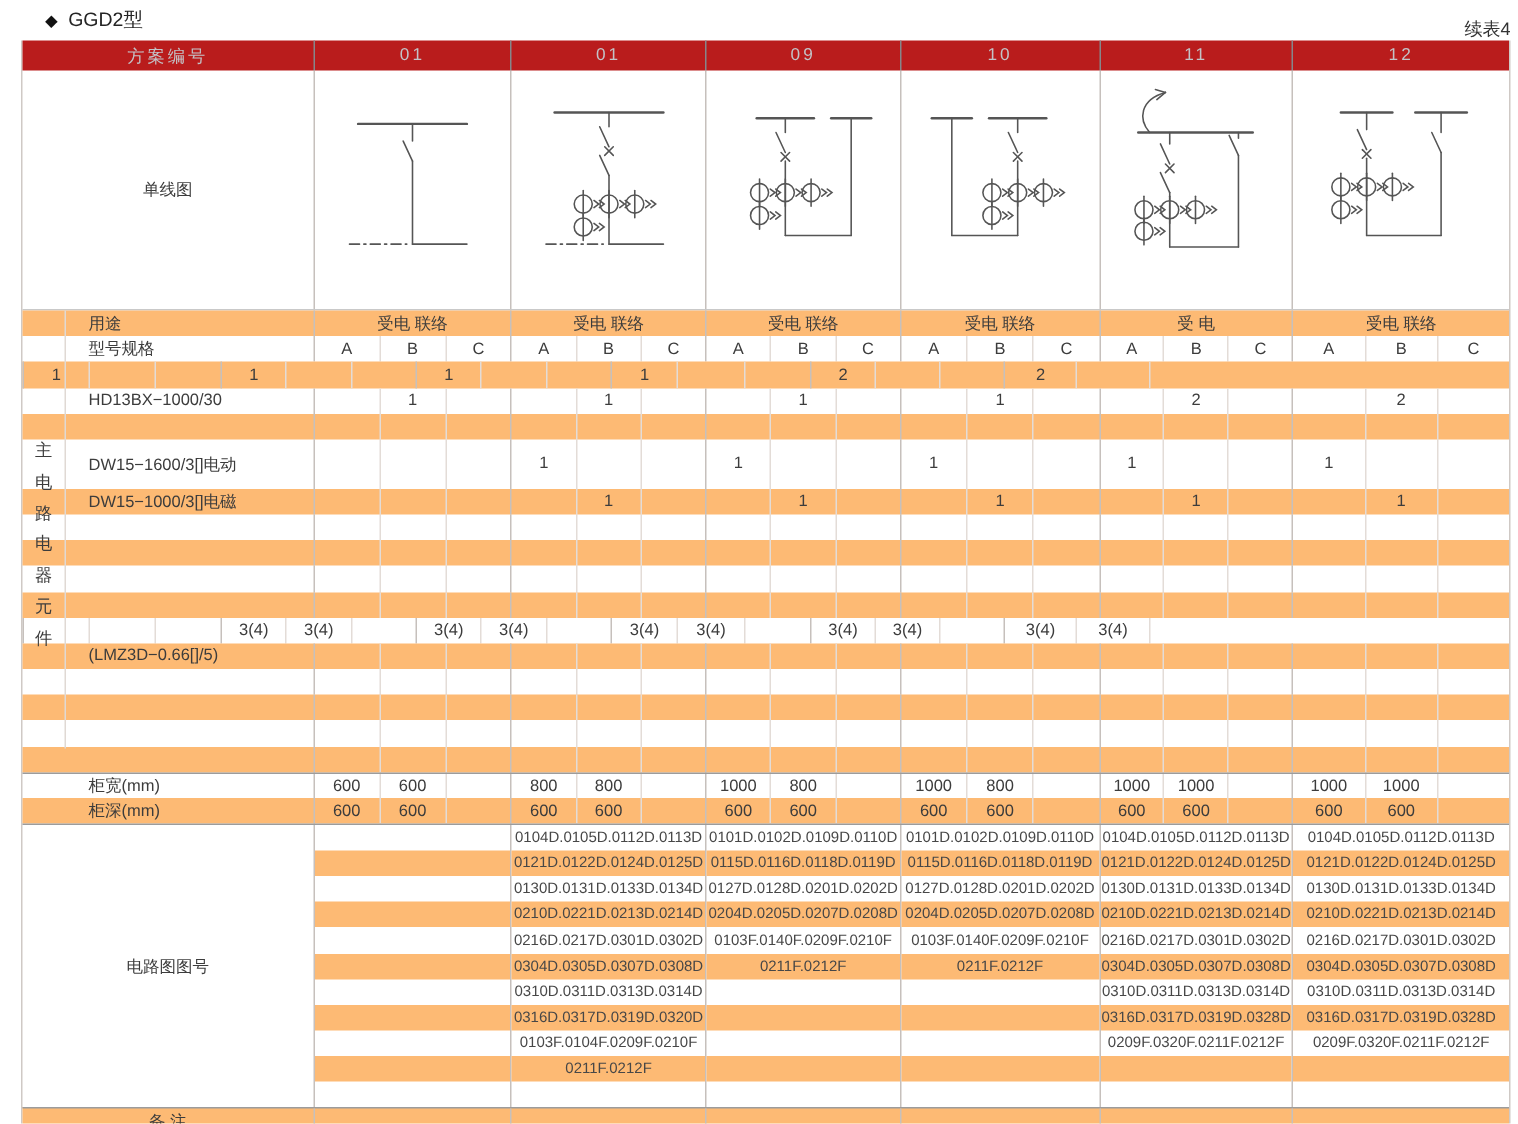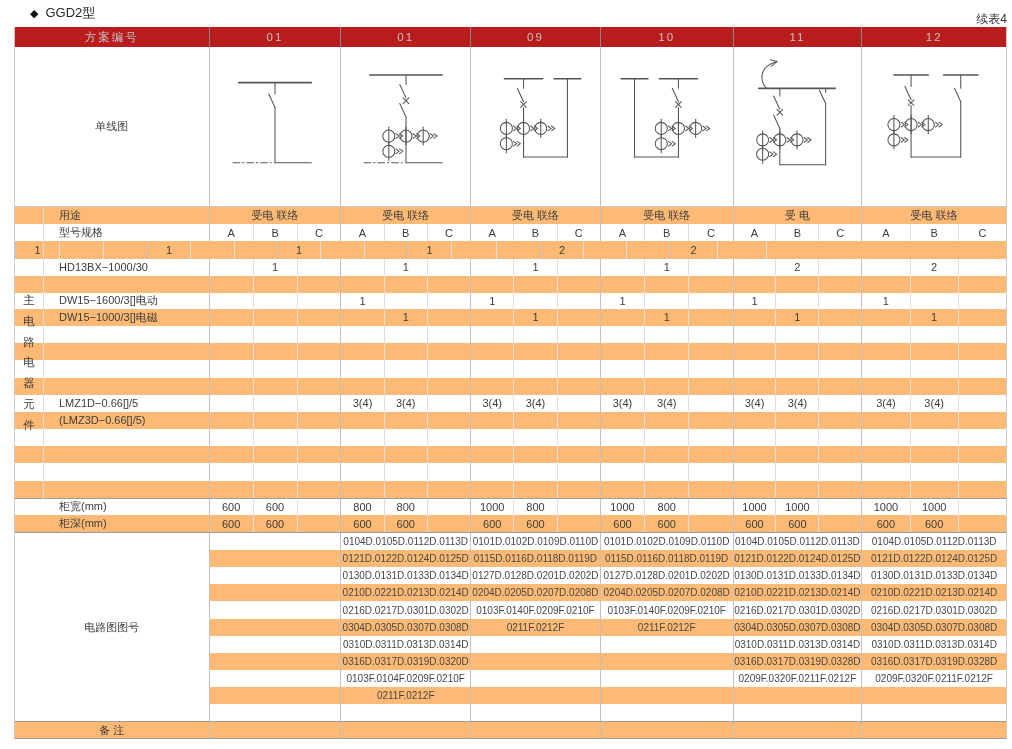--- a/index.html
+++ b/index.html
@@ -344,21 +344,21 @@
         <div class="cell" style="flex: 1 1 0px;"></div>
         <div class="cell bl-sub" style="flex: 1 1 0px;"></div>
         <div class="cell bl-sub" style="flex: 1 1 0px;"></div>
       </div>
       <div class="colwrap bl-main" style="width: 145px;">
         <div class="cell" style="flex: 1 1 0px;"></div>
         <div class="cell bl-sub" style="flex: 1 1 0px;"></div>
         <div class="cell bl-sub" style="flex: 1 1 0px;"></div>
       </div>
     </div>
-    <div class="trow" style="height: 16px;">
+    <div class="trow" style="height: 33px;">
       <div class="cell lblcell" style="width: 194px;">DW15−1600/3[]电动</div>
       <div class="colwrap bl-main" style="width: 132px;">
         <div class="cell" style="flex: 1 1 0px;"></div>
         <div class="cell bl-sub" style="flex: 1 1 0px;"></div>
         <div class="cell bl-sub" style="flex: 1 1 0px;"></div>
       </div>
       <div class="colwrap bl-main" style="width: 130px;">
         <div class="cell" style="flex: 1 1 0px;">1</div>
         <div class="cell bl-sub" style="flex: 1 1 0px;"></div>
         <div class="cell bl-sub" style="flex: 1 1 0px;"></div>
@@ -543,21 +543,20 @@
         <div class="cell bl-sub" style="flex: 1 1 0px;"></div>
         <div class="cell bl-sub" style="flex: 1 1 0px;"></div>
       </div>
       <div class="colwrap bl-main" style="width: 145px;">
         <div class="cell" style="flex: 1 1 0px;"></div>
         <div class="cell bl-sub" style="flex: 1 1 0px;"></div>
         <div class="cell bl-sub" style="flex: 1 1 0px;"></div>
       </div>
     </div>
     <div class="trow" style="height: 17.18px;">
-      <div class="cell lblcell" style="width: 194px;">LMZ1D−0.66[]/5</div>
       <div class="colwrap bl-main" style="width: 132px;">
         <div class="cell" style="flex: 1 1 0px;"></div>
         <div class="cell bl-sub" style="flex: 1 1 0px;"></div>
         <div class="cell bl-sub" style="flex: 1 1 0px;"></div>
       </div>
       <div class="colwrap bl-main" style="width: 130px;">
         <div class="cell" style="flex: 1 1 0px;">3(4)</div>
         <div class="cell bl-sub" style="flex: 1 1 0px;">3(4)</div>
         <div class="cell bl-sub" style="flex: 1 1 0px;"></div>
       </div>

